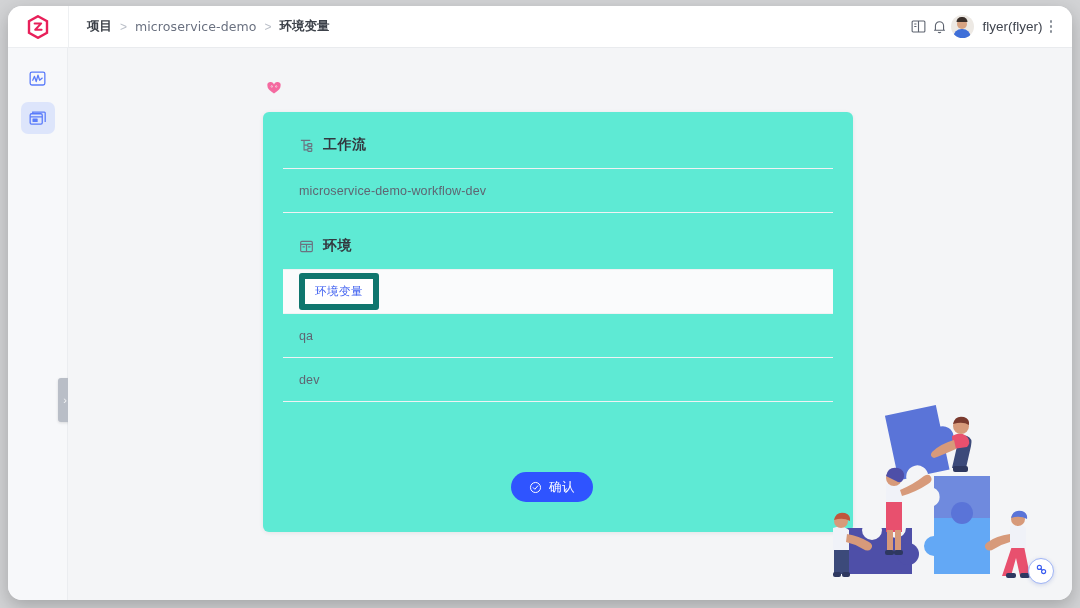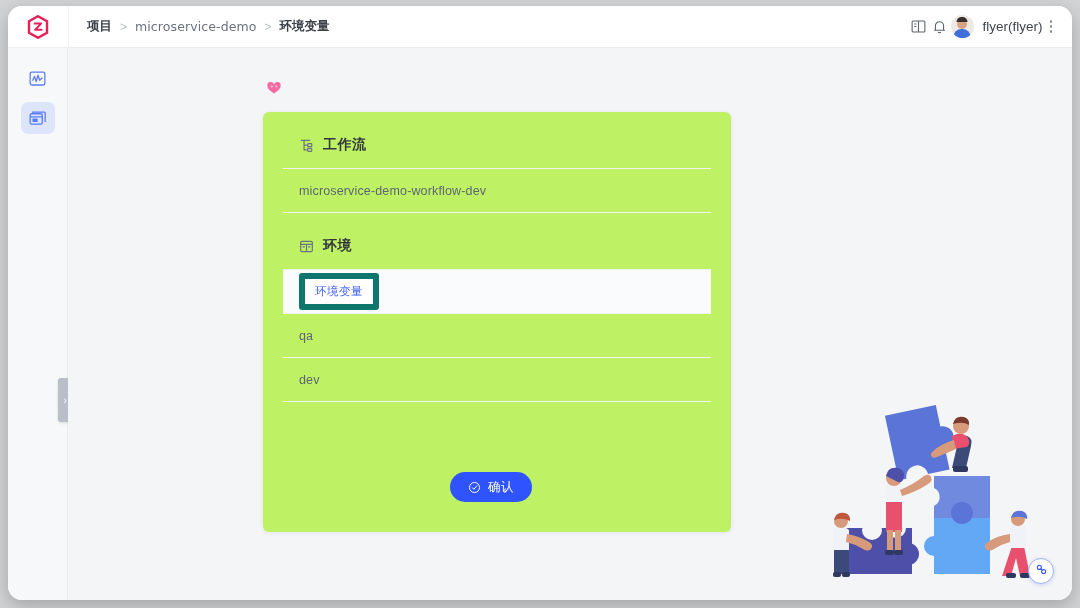--- a/index.html
+++ b/index.html
@@ -113,22 +113,22 @@
     position: absolute;
     left: 198px; top: 32px;
     display: flex; align-items: center; gap: 9px;
   }
   .notice-icon { width: 16px; height: 16px; display:flex; align-items:center; justify-content:center; }
   .notice-text { font-size: 12.5px; color: #646a75; }
 
   .card {
     position: absolute;
     left: 195px; top: 64px;
-    width: 468px; height: 420px;
-    background: #bef264;
+    width: 590px; height: 420px;
+    background: #5eead4;
     border-radius: 6px;
     box-shadow: 0 1px 4px rgba(30,40,60,.08);
     padding: 0 20px;
   }
 
   .section-head {
     display: flex; align-items: center; gap: 9px;
     padding: 24px 0 14px 16px;
   }
   .section-head .sh-icon { width:15px; height:15px; color:#6b7280; display:flex; align-items:center; justify-content:center; }

